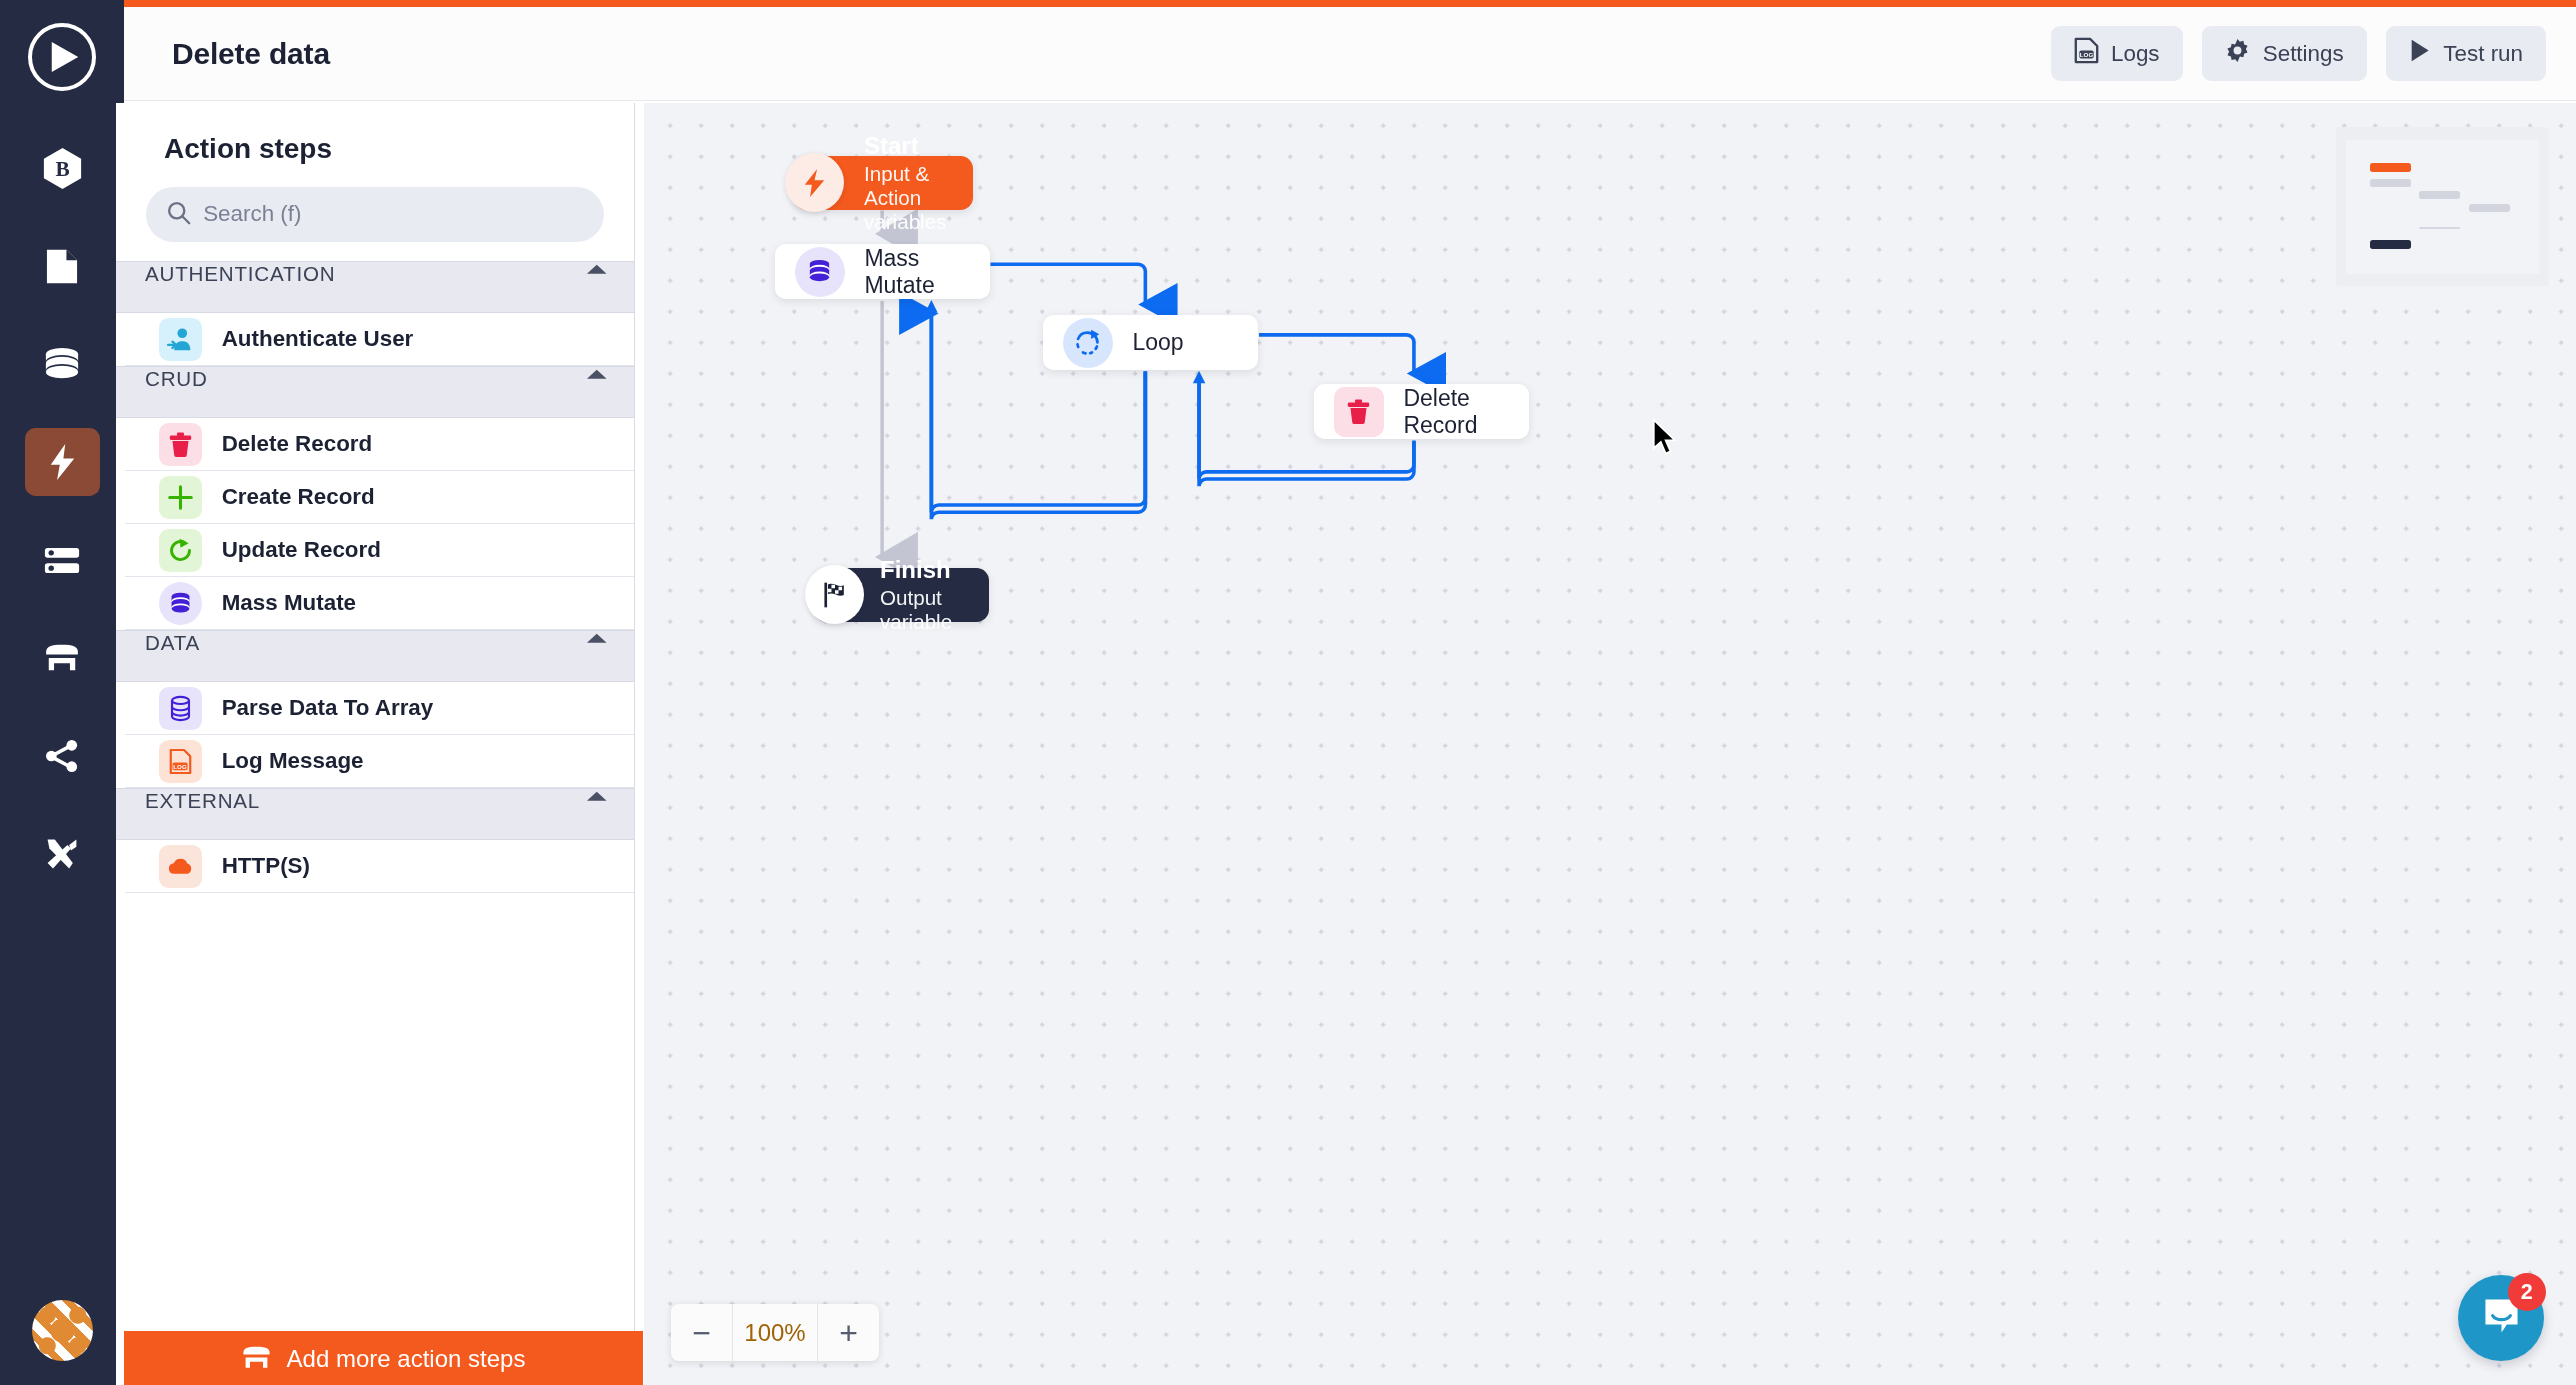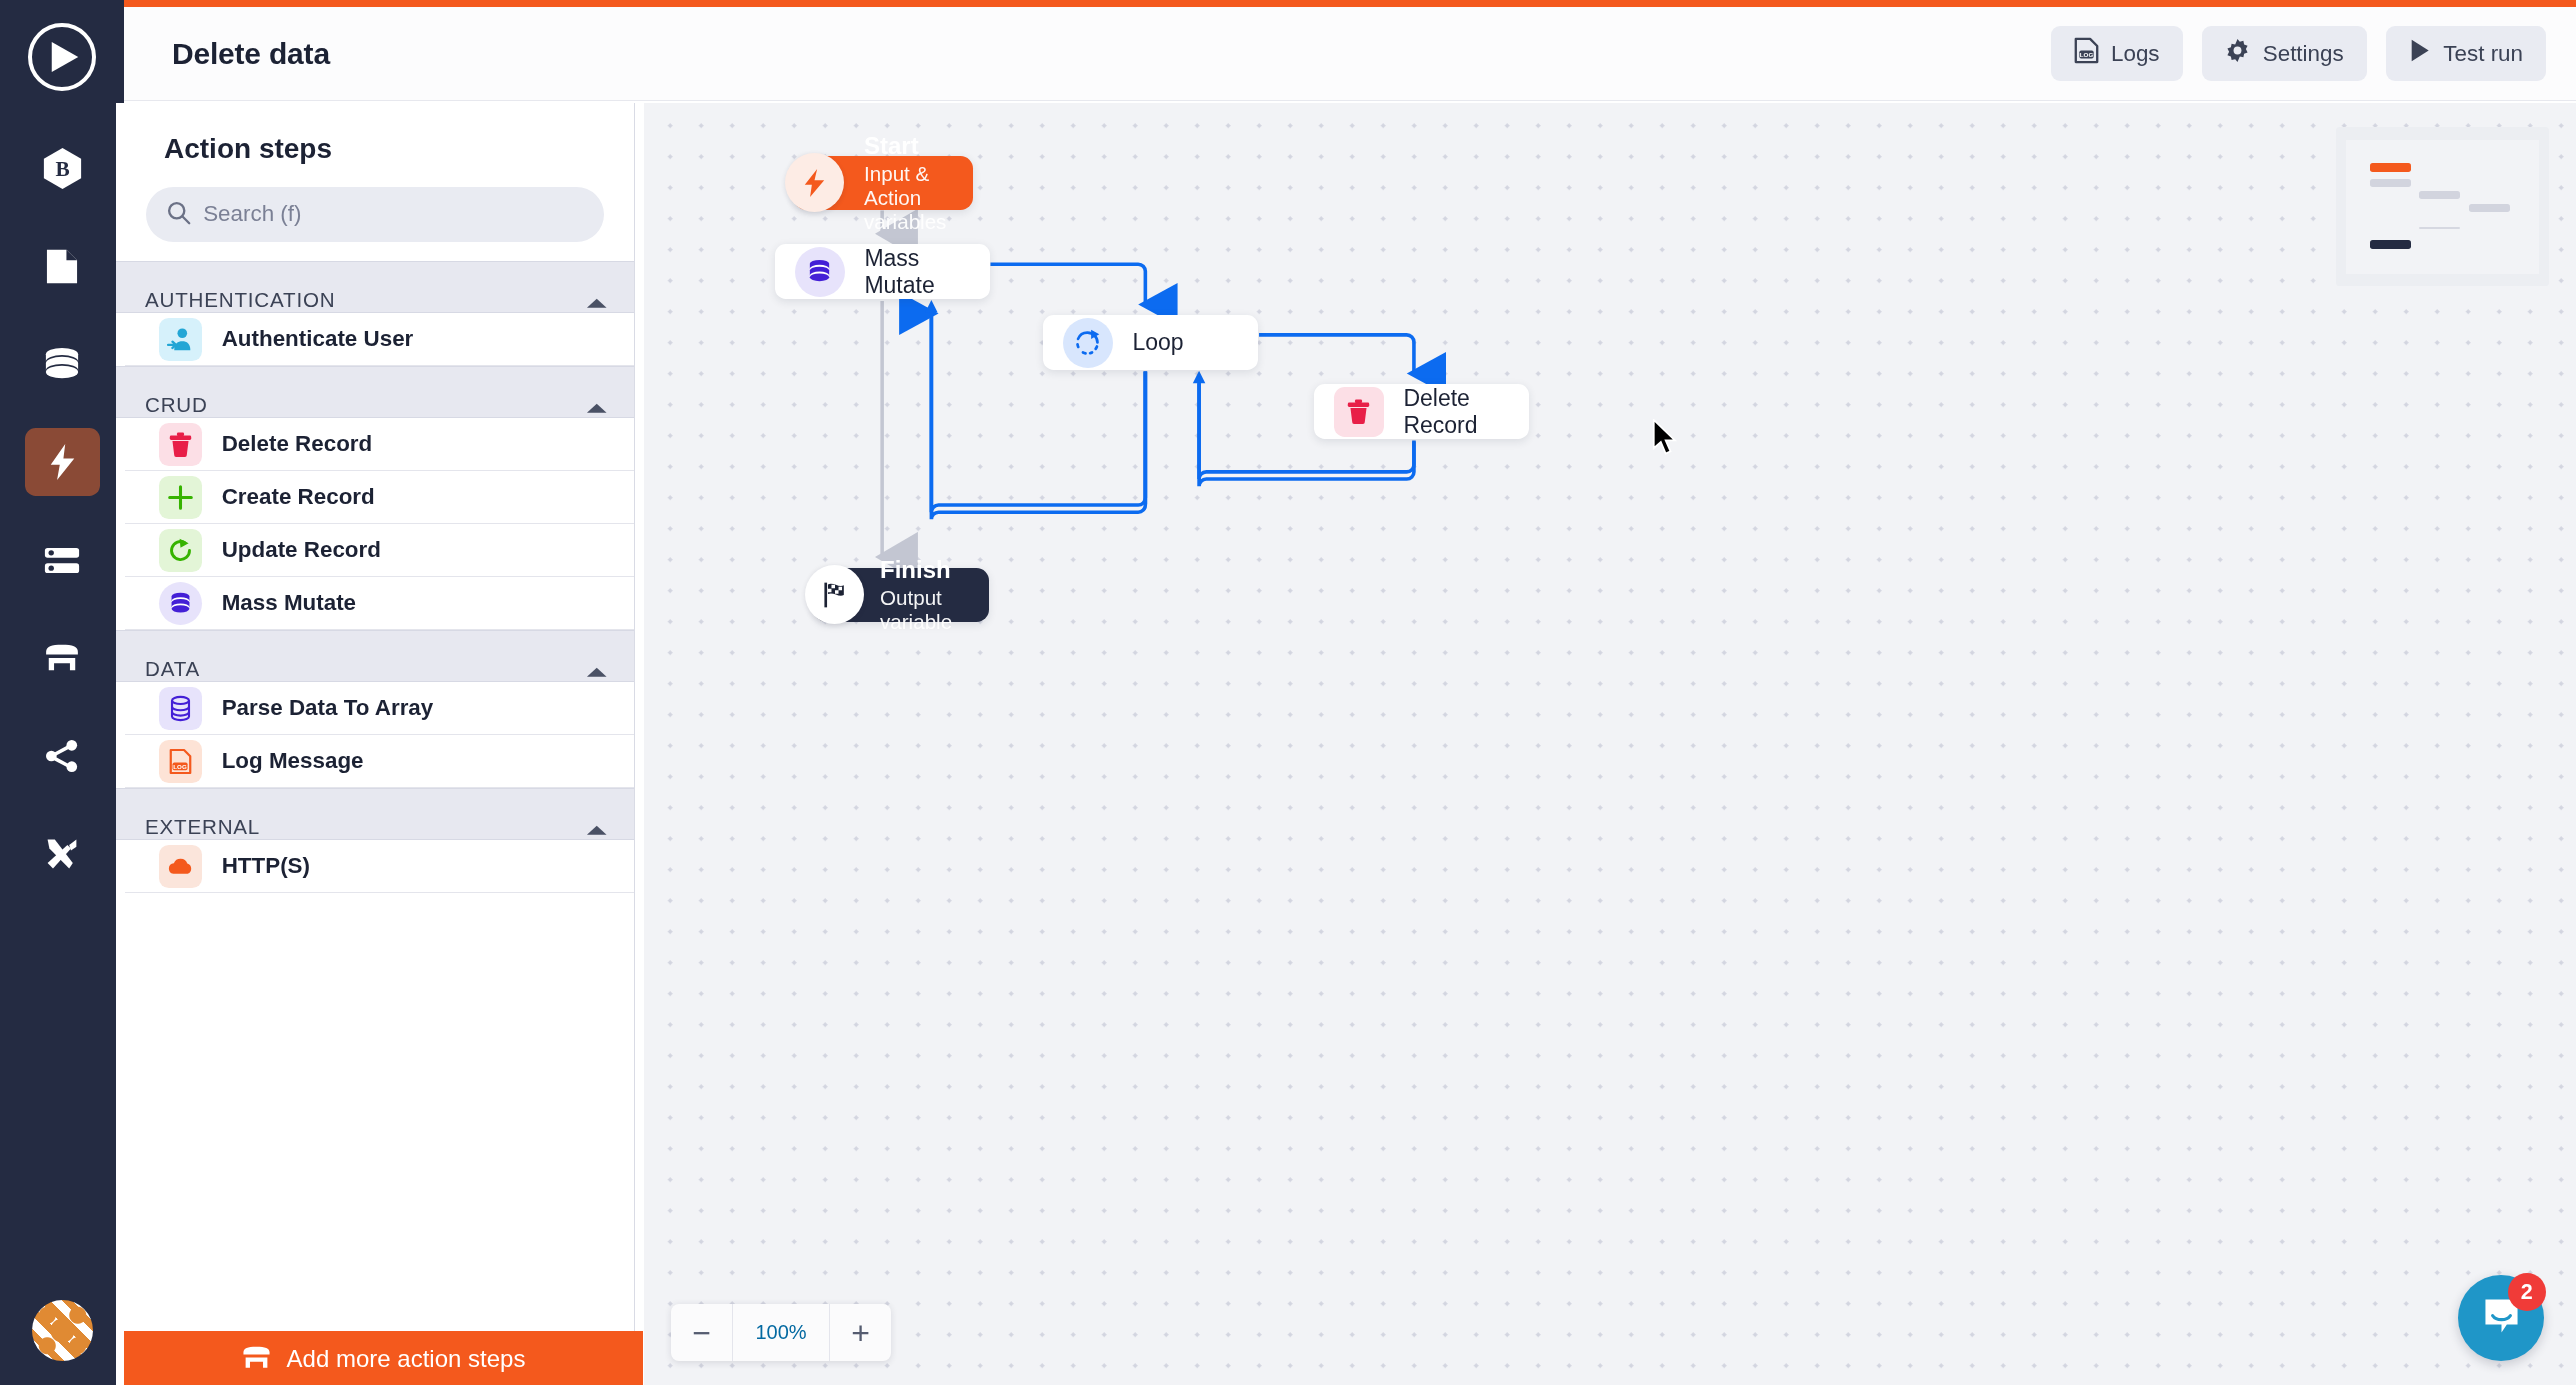--- a/index.html
+++ b/index.html
@@ -100,21 +100,21 @@
     border: none; background: transparent; outline: none;
     font-size: 22.4px; color: #6b7186; width: 100%;
     font-family: "Liberation Sans", sans-serif;
   }
   .search-input::placeholder { color: #7b8095; }
 
   .steps-list { margin-top: 19.7px; }
   .group-head {
     height: 52px; background: #e7e8f0;
     border-top: 0.9px solid #d7d9e4; border-bottom: 0.9px solid #d7d9e4;
-    display: flex; align-items: flex-end; padding: 0 27px 0 29px;
+    display: flex; align-items: flex-start; padding: 0 27px 0 29px;
     cursor: pointer;
   }
   .group-head-label {
     font-size: 20.6px; color: #3b4255; letter-spacing: 0.8px;
   }
   .caret { margin-left: auto; }
   .step-row {
     height: 53px; background: #ffffff;
     border-bottom: 0.9px solid #e4e5ec;
     display: flex; align-items: center; padding: 0 34px;
@@ -215,22 +215,22 @@
     box-shadow: 0 1.8px 7.2px rgba(30,35,60,0.12);
     overflow: hidden;
   }
   .zoom-btn {
     width: 61px; display: flex; align-items: center; justify-content: center;
     cursor: pointer; border: none; background: transparent;
     font-size: 32px; color: #555c70; font-family: "Liberation Sans", sans-serif;
     line-height: 1;
   }
   .zoom-level {
-    width: 98px; display: flex; align-items: center; justify-content: center;
-    font-size: 20px; color: #0369a1;
+    width: 86px; display: flex; align-items: center; justify-content: center;
+    font-size: 24px; color: #a16207;
     border-left: 0.9px solid #e4e5ec; border-right: 0.9px solid #e4e5ec;
   }
 
   
   .intercom {
     position: absolute; right: 32px; bottom: 25px;
     width: 86px; height: 86px; border-radius: 50%;
     background: #1f96c8; cursor: pointer;
     display: flex; align-items: center; justify-content: center;
     box-shadow: 0 3.6px 10.7px rgba(30,35,60,0.20);

